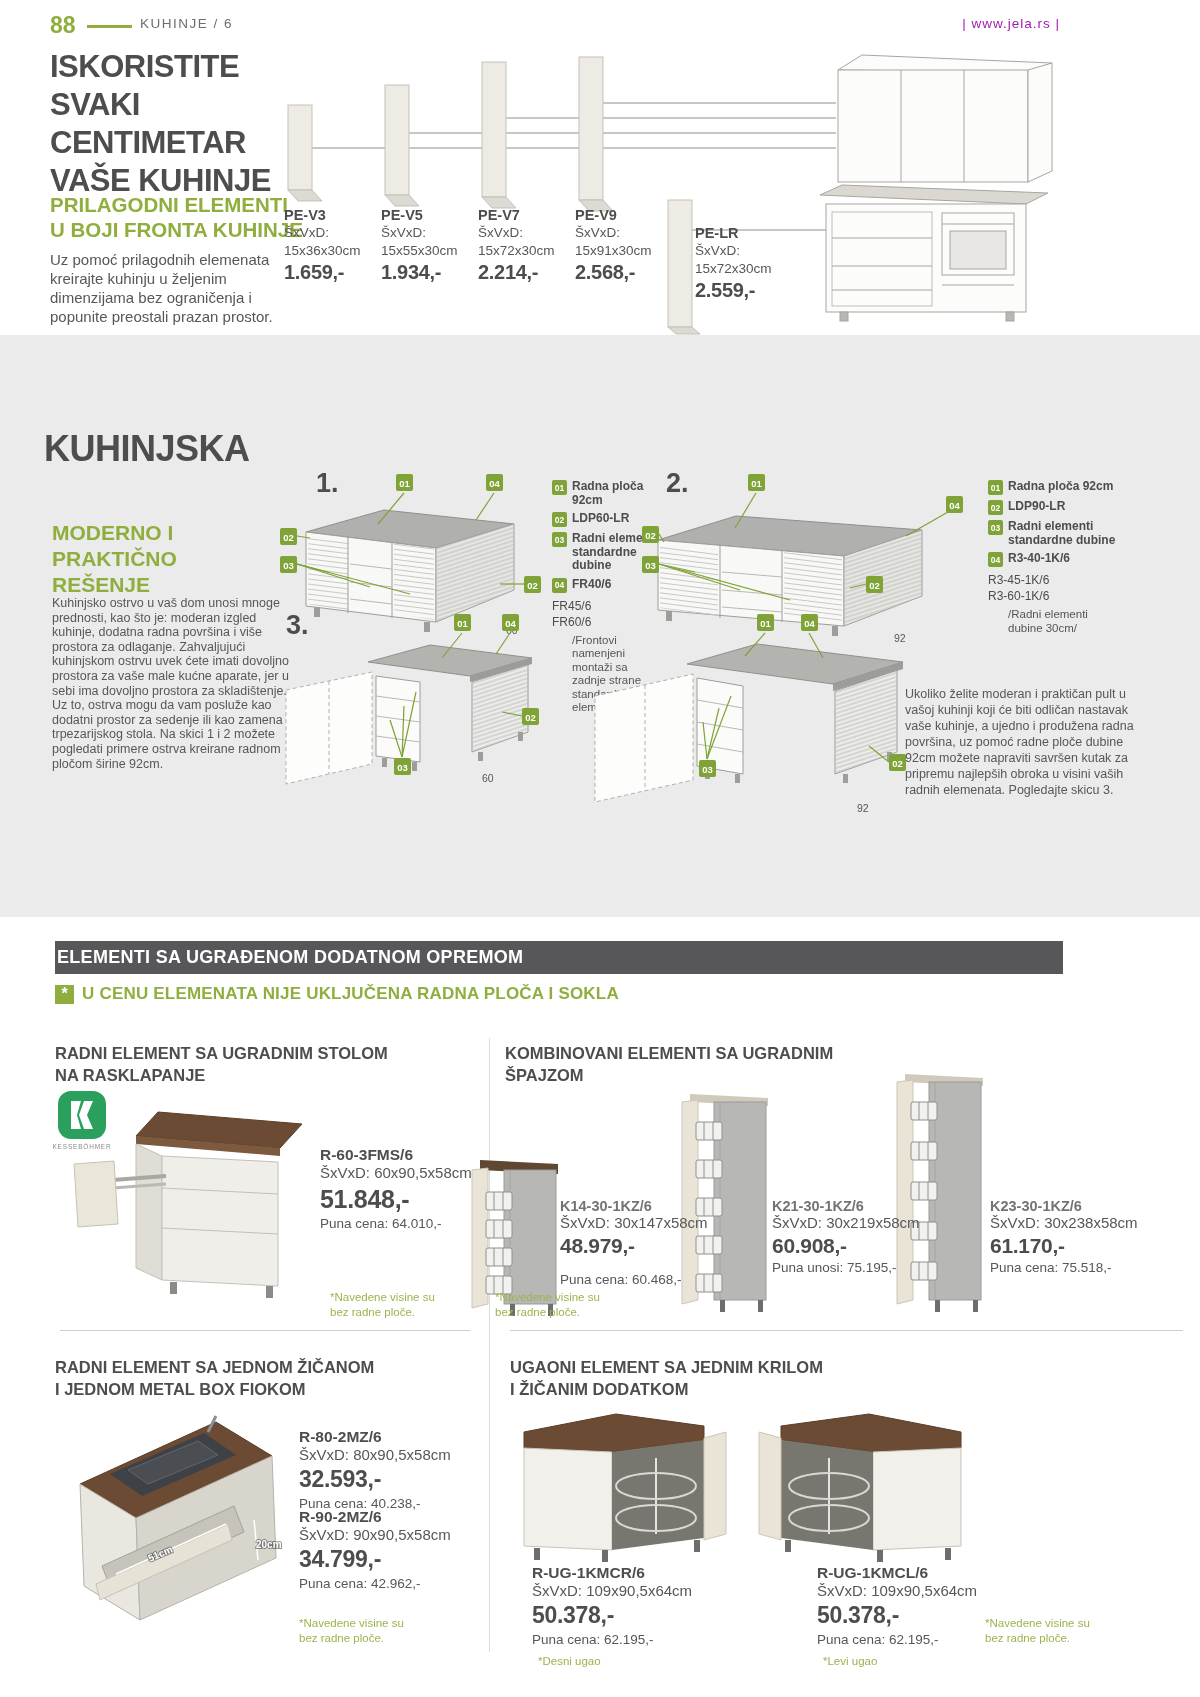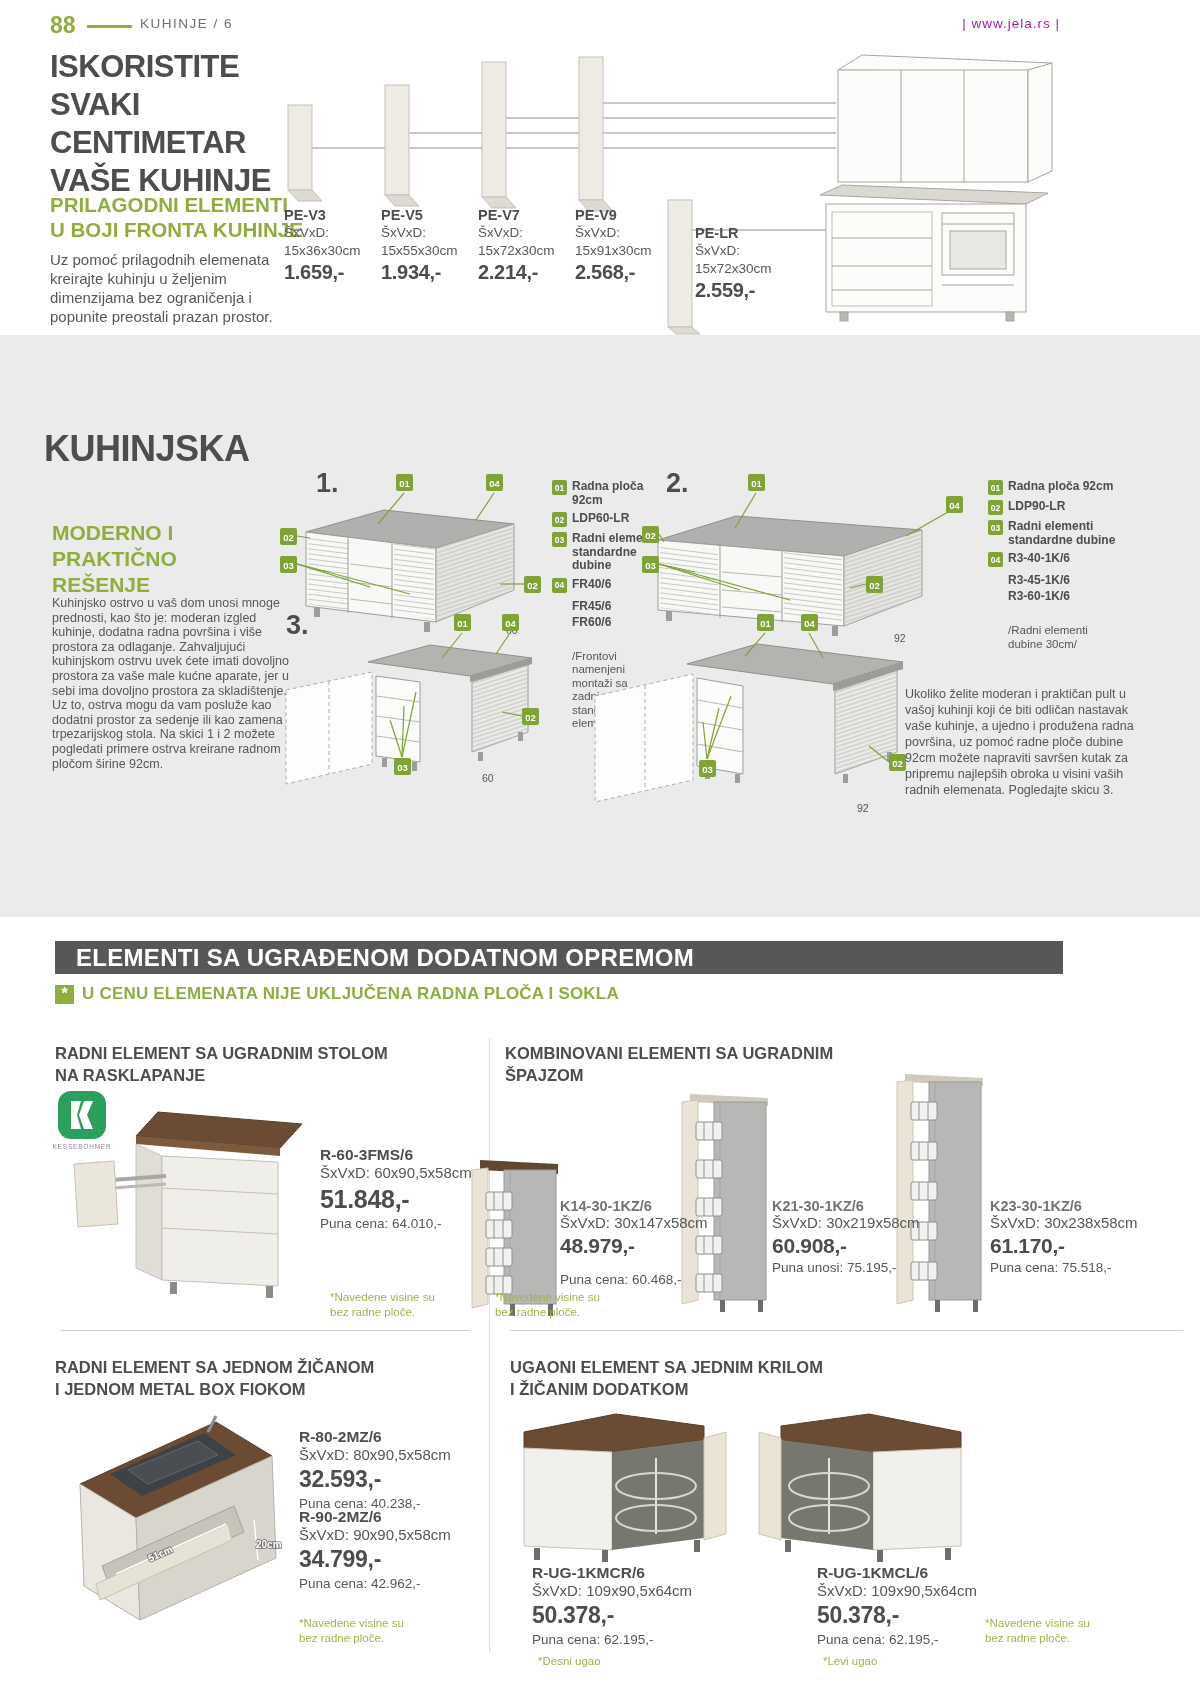--- a/index.html
+++ b/index.html
@@ -22,25 +22,25 @@
   .graysec{background:#ebebeb;}
   .isl-title{font-size:36px;line-height:42px;font-weight:bold;color:#4d4d4f;letter-spacing:-0.5px;}
   .isl-sub{font-size:21px;line-height:26px;font-weight:bold;color:#8fae3e;}
   .smallbody{font-size:12.5px;line-height:14.6px;color:#56575a;}
   .sketchno{font-size:27px;font-weight:bold;color:#4d4d4f;}
   .legend{font-size:12px;color:#4d4d4f;}
   .lrow{display:flex;gap:5px;margin-bottom:5px;}
   .ltag{flex:0 0 auto;width:15px;height:15px;background:#7fa336;color:#fff;font-size:8.5px;
         font-weight:bold;display:flex;align-items:center;justify-content:center;border-radius:2px;margin-top:0px;}
   .ltext{font-weight:bold;line-height:13.5px;}
-  .lsub{margin-left:20px;font-weight:bold;line-height:16px;}
-  .lnote{margin-left:20px;font-weight:normal;color:#55565a;line-height:13.5px;margin-top:20px;font-size:11.5px;}
+  .lsub{font-weight:normal;line-height:16px;}
+  .lnote{margin-left:20px;font-weight:normal;color:#55565a;line-height:13.5px;margin-top:4px;font-size:11.5px;}
   
   .banner{background:#57575a;height:33px;}
-  .banner-text{font-size:24px;font-weight:bold;color:#fff;line-height:33px;padding-left:21px;letter-spacing:0.3px;}
+  .banner-text{font-size:18px;font-weight:bold;color:#fff;line-height:33px;padding-left:2px;letter-spacing:0.3px;}
   .note-box{width:19px;height:19px;background:#8fae3e;color:#fff;font-size:16px;font-weight:bold;
             display:flex;align-items:center;justify-content:center;}
   .note-text{font-size:17px;font-weight:bold;color:#8fae3e;letter-spacing:0.2px;}
   
   .sechead{font-size:16.5px;line-height:22px;font-weight:bold;color:#4d4d4f;}
   .p-name{font-size:14.5px;font-weight:bold;color:#737373;}
   .p-name-lg{font-size:15.5px;font-weight:bold;color:#4d4d4f;}
   .p-dims{font-size:15px;color:#56575a;}
   .p-price{font-size:21px;font-weight:bold;color:#4d4d4f;letter-spacing:-0.3px;}
   .p-price-lg{font-size:25px;font-weight:bold;color:#4d4d4f;letter-spacing:-0.3px;}

